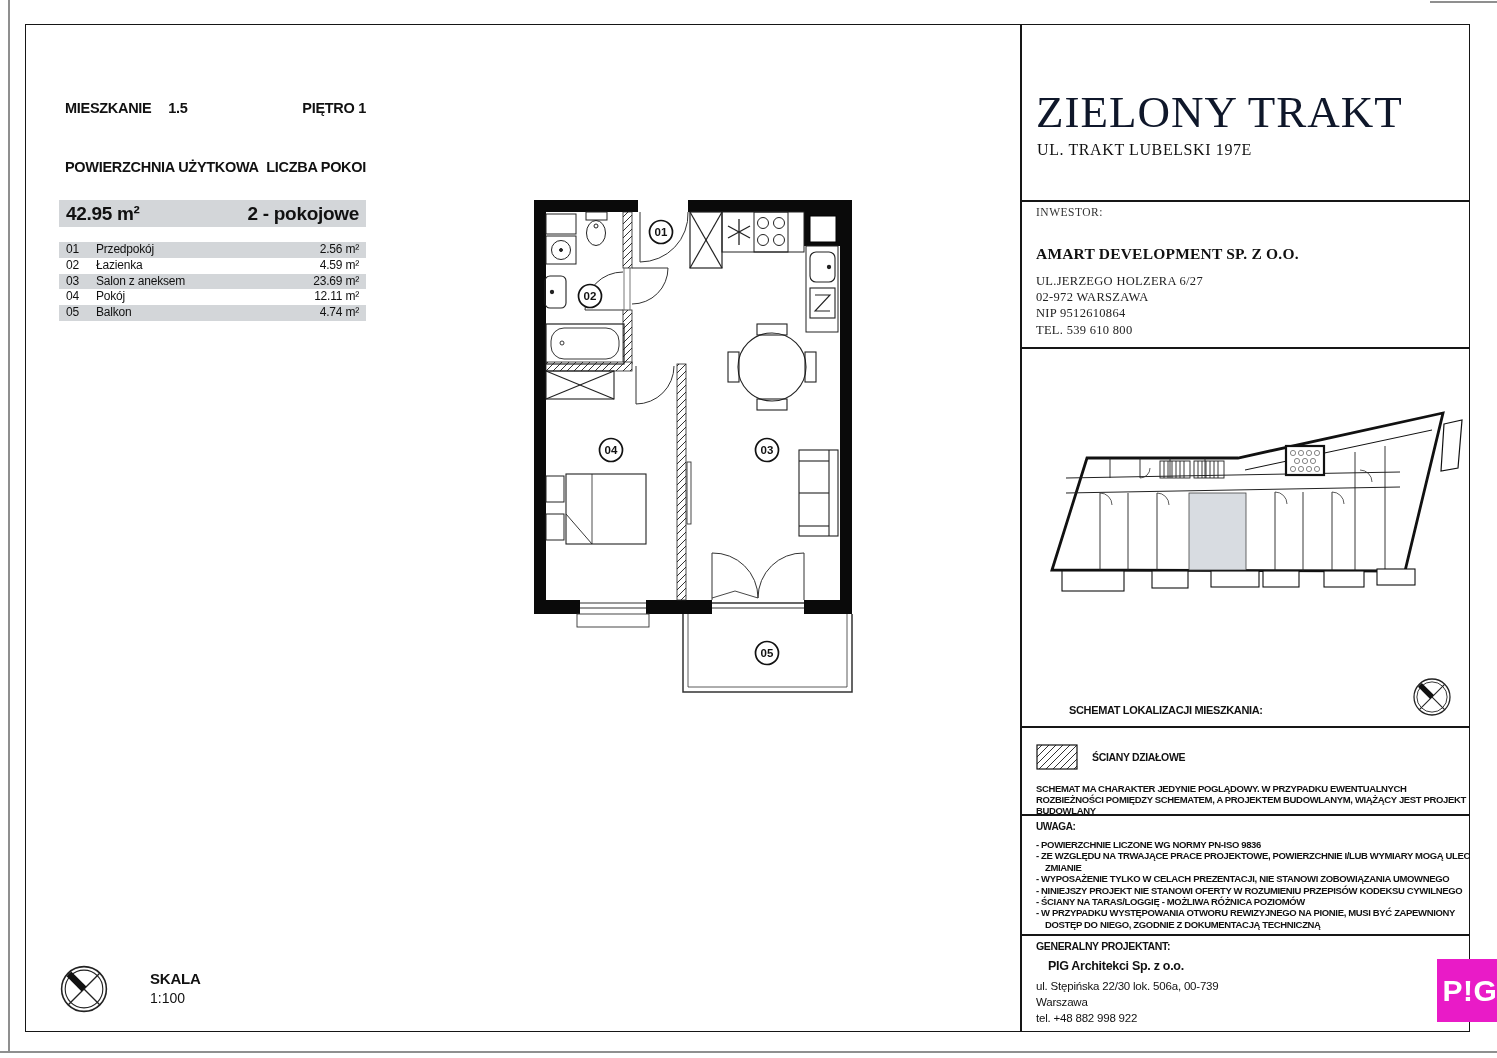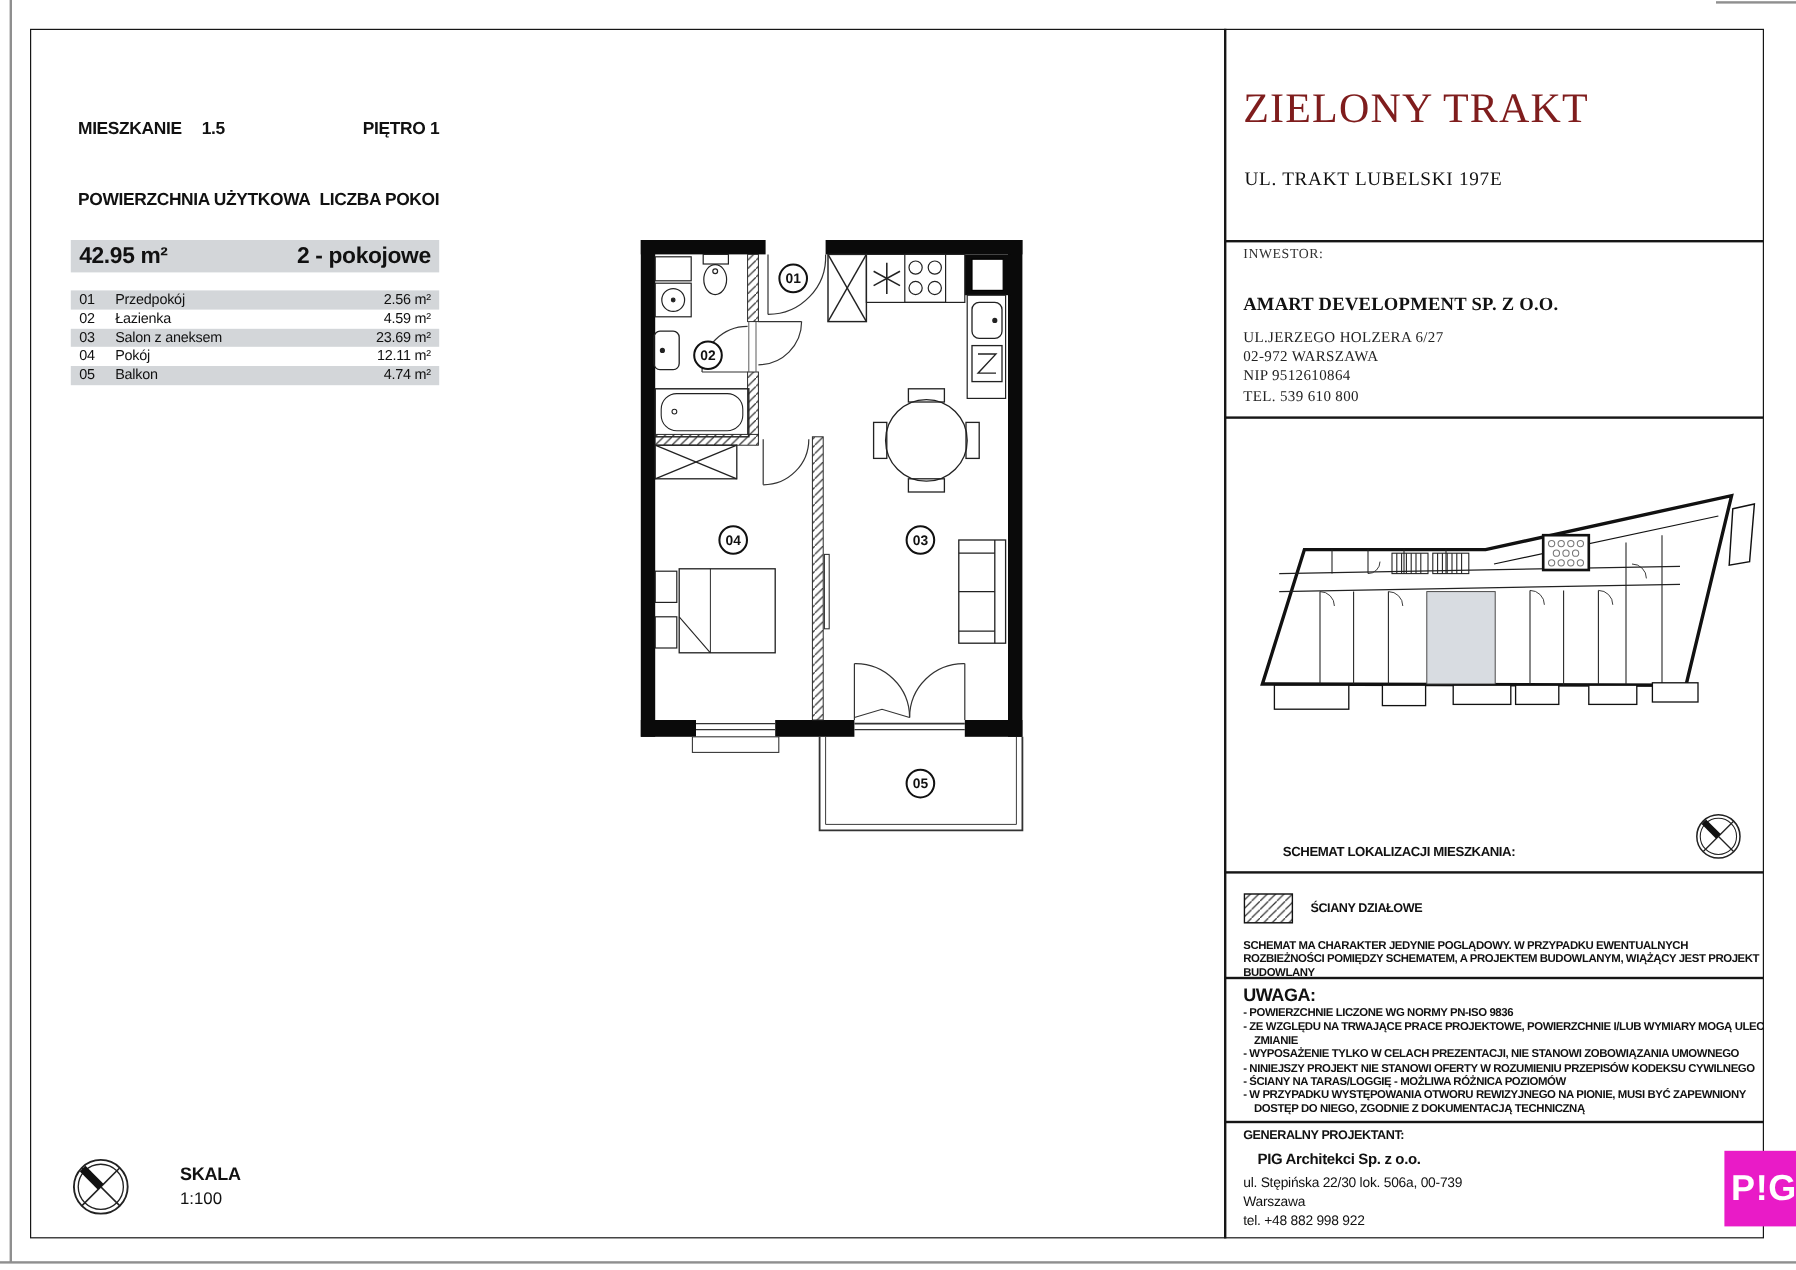--- a/index.html
+++ b/index.html
@@ -265,21 +265,21 @@
       <text x="767" y="657">05</text>
     </g>
   </svg>
 
   <svg class="abs" style="left:50px;top:955px;" width="68" height="68" viewBox="-34 -34 68 68">
     <use href="#compass" transform="scale(1.12)"></use>
   </svg>
   <div class="abs b" style="left:150px;top:970px;font-size:15px;letter-spacing:-0.2px;">SKALA</div>
   <div class="abs" style="left:150px;top:990px;font-size:14px;">1:100</div>
 
-  <div class="abs serif" style="left:1036px;top:71px;font-size:35px;letter-spacing:1px;color:#7f1d1d;">ZIELONY TRAKT</div>
+  <div class="abs serif" style="left:1036px;top:86px;font-size:45px;letter-spacing:1px;color:#0f172a;">ZIELONY TRAKT</div>
   <div class="abs serif" style="left:1037px;top:141px;font-size:16px;letter-spacing:0.6px;">UL. TRAKT LUBELSKI 197E</div>
 
   <div class="abs serif" style="left:1036px;top:206px;font-size:11.5px;letter-spacing:0.5px;color:#333;">INWESTOR:</div>
   <div class="abs serif b" style="left:1036px;top:245px;font-size:15.5px;letter-spacing:0.2px;">AMART DEVELOPMENT SP. Z O.O.</div>
   <div class="abs serif" style="left:1036px;top:273px;font-size:12.5px;line-height:16.2px;letter-spacing:0.3px;color:#222;">
     <div>UL.JERZEGO HOLZERA 6/27</div>
     <div>02-972 WARSZAWA</div>
     <div>NIP 9512610864</div>
     <div>TEL. 539 610 800</div>
   </div>
@@ -351,21 +351,21 @@
   </svg>
 
   <div class="abs b cond" style="left:1069px;top:704px;font-size:11px;">SCHEMAT LOKALIZACJI MIESZKANIA:</div>
 
   <svg class="abs" style="left:1036px;top:744px;" width="42" height="26" viewBox="0 0 42 26">
     <rect x="1" y="1" width="40" height="24" fill="url(#hatch)" stroke="#111" stroke-width="1.2"></rect>
   </svg>
   <div class="abs b cond" style="left:1092px;top:751px;font-size:10.5px;">ŚCIANY DZIAŁOWE</div>
   <div class="abs disc" style="left:1036px;top:784px;width:432px;">SCHEMAT MA CHARAKTER JEDYNIE POGLĄDOWY. W PRZYPADKU EWENTUALNYCH ROZBIEŻNOŚCI POMIĘDZY SCHEMATEM, A PROJEKTEM BUDOWLANYM, WIĄŻĄCY JEST PROJEKT BUDOWLANY</div>
 
-  <div class="abs b cond" style="left:1036px;top:821px;font-size:15px;">UWAGA:</div>
+  <div class="abs b cond" style="left:1036px;top:821px;font-size:10px;">UWAGA:</div>
   <div class="abs" style="left:1036px;top:839px;width:434px;">
     <div class="note">POWIERZCHNIE LICZONE WG NORMY PN-ISO 9836</div>
     <div class="note">ZE WZGLĘDU NA TRWAJĄCE PRACE PROJEKTOWE, POWIERZCHNIE I/LUB WYMIARY MOGĄ ULEC ZMIANIE</div>
     <div class="note">WYPOSAŻENIE TYLKO W CELACH PREZENTACJI, NIE STANOWI ZOBOWIĄZANIA UMOWNEGO</div>
     <div class="note">NINIEJSZY PROJEKT NIE STANOWI OFERTY W ROZUMIENIU PRZEPISÓW KODEKSU CYWILNEGO</div>
     <div class="note">ŚCIANY NA TARAS/LOGGIĘ - MOŻLIWA RÓŻNICA POZIOMÓW</div>
     <div class="note">W PRZYPADKU WYSTĘPOWANIA OTWORU REWIZYJNEGO NA PIONIE, MUSI BYĆ ZAPEWNIONY DOSTĘP DO NIEGO, ZGODNIE Z DOKUMENTACJĄ TECHNICZNĄ</div>
   </div>
 
   <div class="abs b cond" style="left:1036px;top:940px;font-size:10.5px;">GENERALNY PROJEKTANT:</div>

